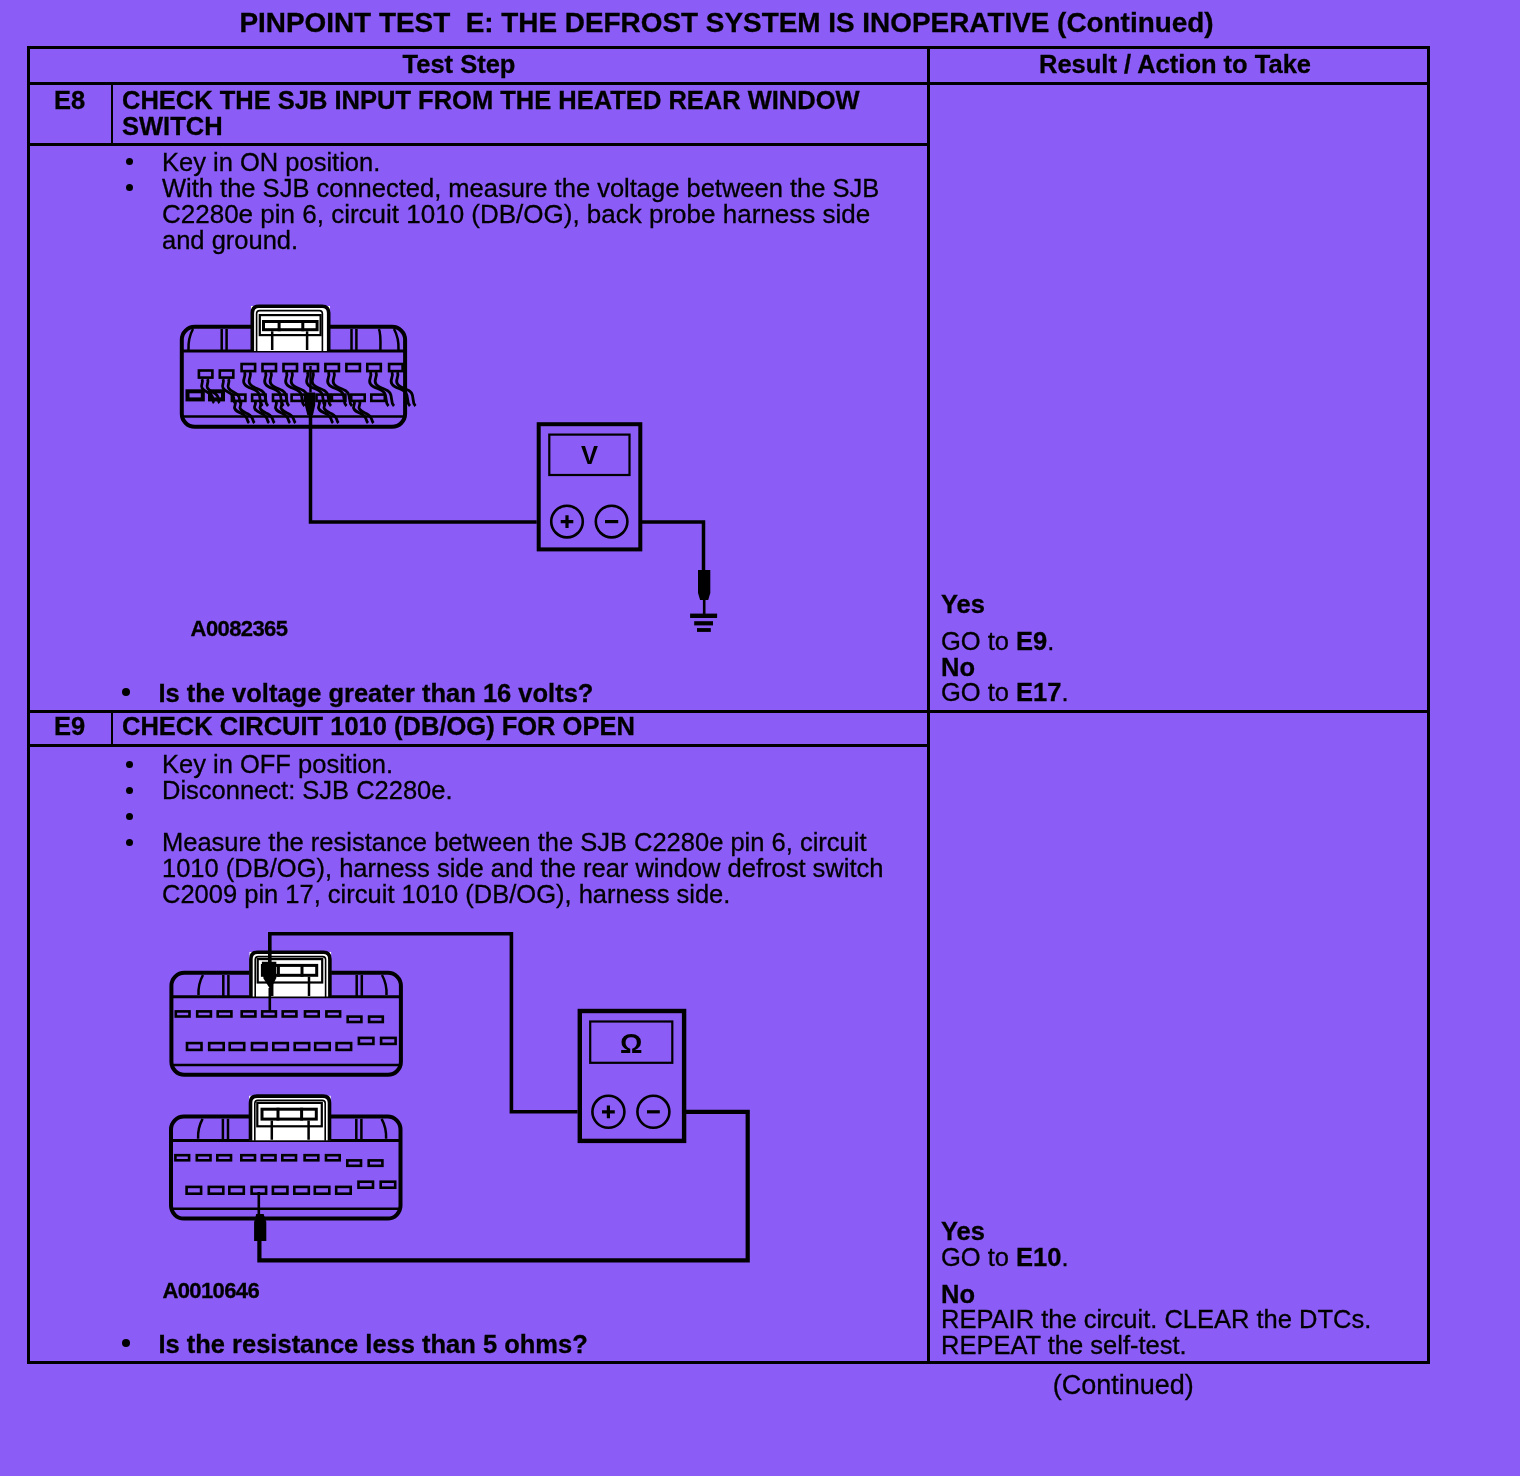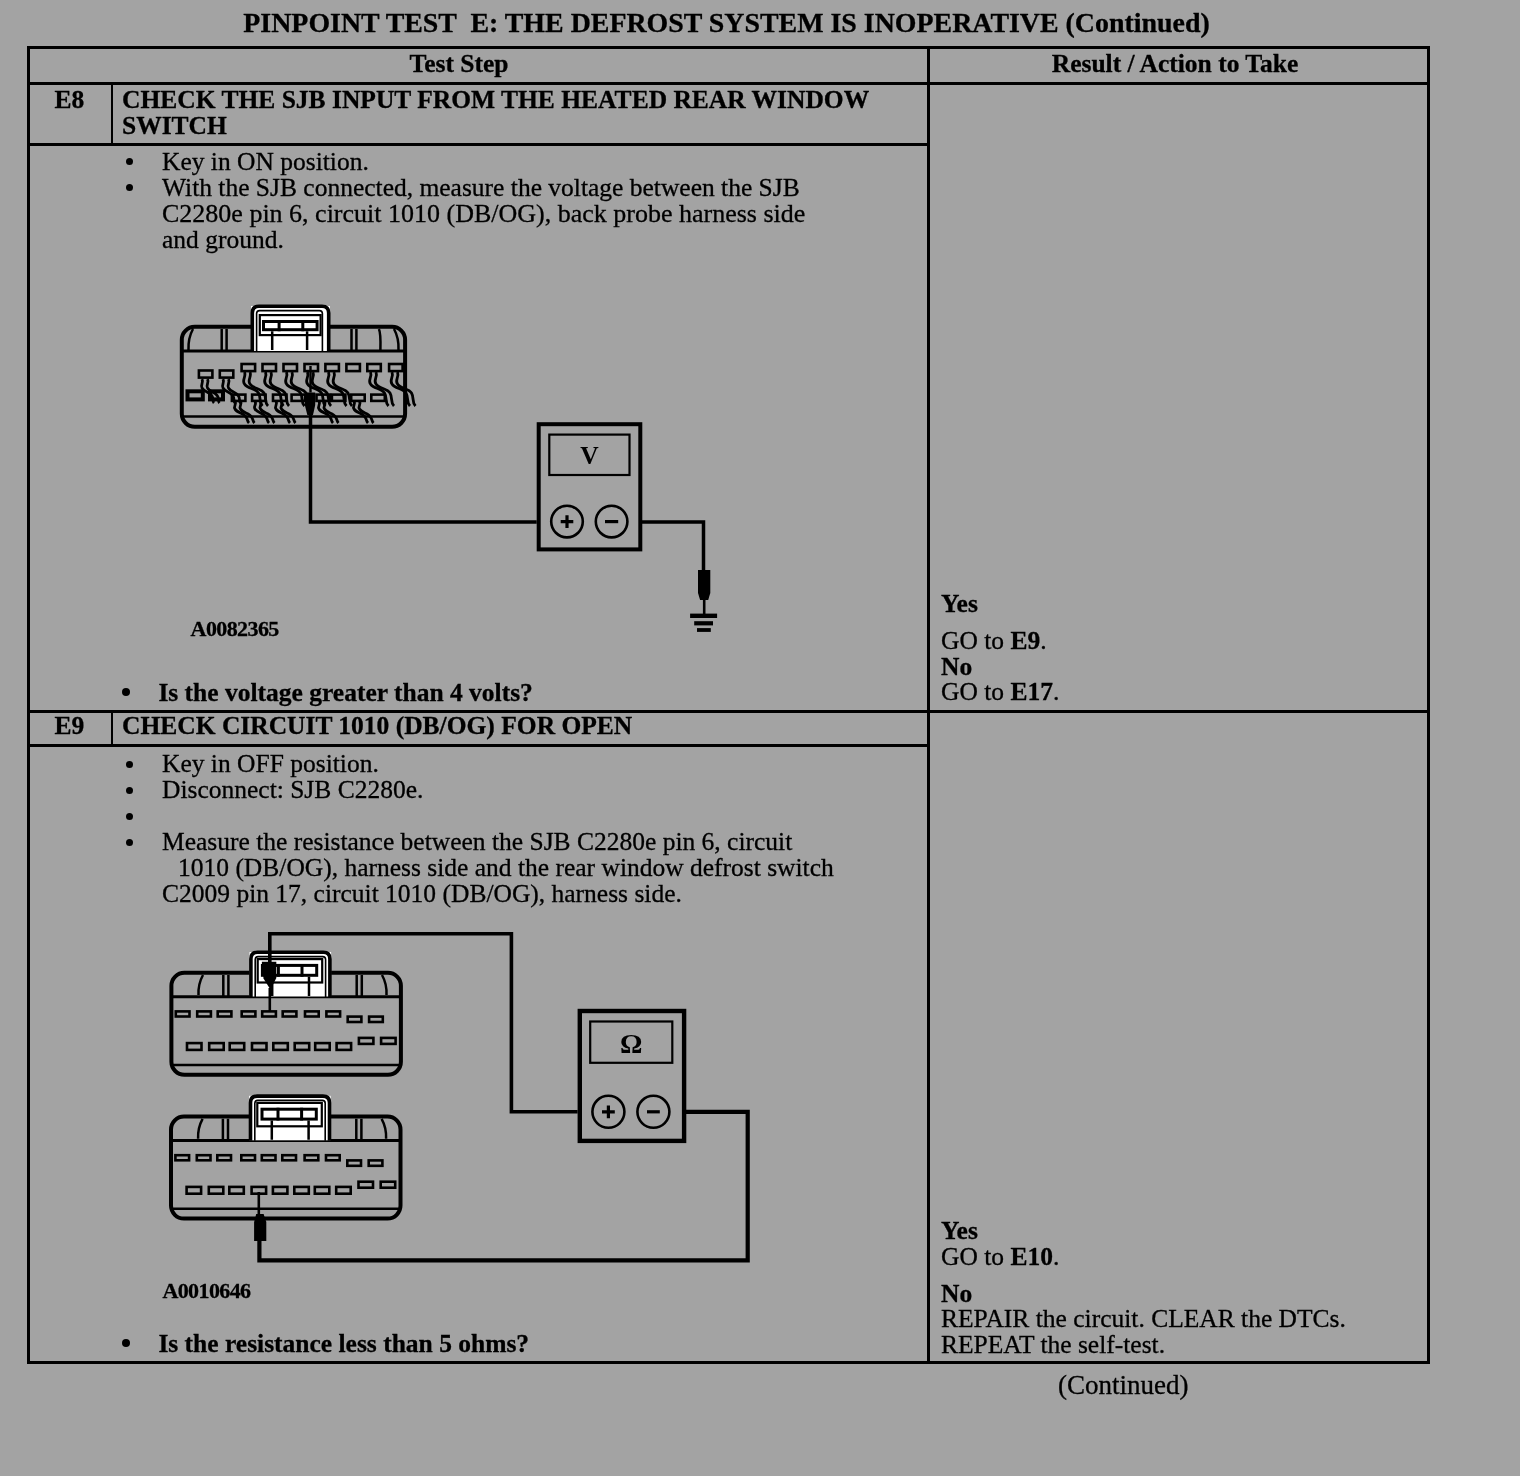--- a/index.html
+++ b/index.html
@@ -1,14 +1,14 @@
 <!DOCTYPE html>
 <html><head><meta charset="utf-8"><title>Pinpoint Test E</title><style>
 html,body{margin:0;padding:0;background:#fff;}
-#page{position:relative;width:1520px;height:1476px;background:#a3a3a3;color:#000;font-family:Liberation Serif, serif;overflow:hidden;-webkit-text-stroke:0.3px #000;-webkit-font-smoothing:antialiased;}
+#page{position:relative;width:1520px;height:1476px;background:#8b5cf6;color:#000;font-family:Liberation Sans, sans-serif;overflow:hidden;-webkit-text-stroke:0.3px #000;-webkit-font-smoothing:antialiased;}
 .t{position:absolute;white-space:pre;}
 .ln{position:absolute;background:#000;}
 b{font-weight:bold;}
 </style></head><body>
 <div id="page">
 
 <div class="t" style="top:8.4px;font-size:27.9px;line-height:29px;left:126.5px;width:1200px;text-align:center;font-weight:bold;">PINPOINT TEST  E: THE DEFROST SYSTEM IS INOPERATIVE (Continued)</div>
 
 <div class="ln" style="left:26.5px;top:46.0px;width:1403.0px;height:3.0px;"></div>
 
@@ -152,21 +152,21 @@
 <rect x="690.1" y="613.6" width="27" height="4.4"></rect>
 <rect x="694.2" y="621.2" width="18.8" height="4.2"></rect>
 <rect x="697.0" y="628.1" width="13.8" height="3.8"></rect>
 </g>
 </svg>
 
 <div class="t" style="top:618.4px;font-size:22px;line-height:22px;left:166.6px;font-weight:bold;letter-spacing:-0.6px;margin-left:24px;">A0082365</div>
 
 <div style="position:absolute;left:121.6px;top:688.4px;width:8px;height:8px;background:#000;border-radius:50%;"></div>
 
-<div class="t" style="top:679.6px;font-size:25.5px;line-height:26px;left:158.4px;font-weight:bold;">Is the voltage greater than 4 volts?</div>
+<div class="t" style="top:679.6px;font-size:25.5px;line-height:26px;left:158.4px;font-weight:bold;">Is the voltage greater than 16 volts?</div>
 
 <div class="t" style="top:591.2px;font-size:25.5px;line-height:26px;left:941.0px;font-weight:bold;">Yes</div>
 
 <div class="t" style="top:628px;font-size:25.5px;line-height:26px;left:941.0px;">GO to <b>E9</b>.</div>
 
 <div class="t" style="top:654.2px;font-size:25.5px;line-height:26px;left:941.0px;font-weight:bold;">No</div>
 
 <div class="t" style="top:679.0px;font-size:25.5px;line-height:26px;left:941.0px;">GO to <b>E17</b>.</div>
 
 <div class="ln" style="left:26.5px;top:709.5px;width:1403.0px;height:3.0px;"></div>
@@ -187,21 +187,21 @@
 
 <div class="t" style="top:777.2px;font-size:25.5px;line-height:26px;left:162.0px;">Disconnect: SJB C2280e.</div>
 
 <div style="position:absolute;left:126.4px;top:812.5px;width:7px;height:7px;background:#000;border-radius:50%;"></div>
 
 
 <div style="position:absolute;left:126.4px;top:838.5px;width:7px;height:7px;background:#000;border-radius:50%;"></div>
 
 <div class="t" style="top:829.2px;font-size:25.5px;line-height:26px;left:162.0px;">Measure the resistance between the SJB C2280e pin 6, circuit</div>
 
-<div class="t" style="top:855.2px;font-size:25.5px;line-height:26px;left:178px;">1010 (DB/OG), harness side and the rear window defrost switch</div>
+<div class="t" style="top:855.2px;font-size:25.5px;line-height:26px;left:162.0px;">1010 (DB/OG), harness side and the rear window defrost switch</div>
 
 <div class="t" style="top:881.2px;font-size:25.5px;line-height:26px;left:162.0px;">C2009 pin 17, circuit 1010 (DB/OG), harness side.</div>
 
 <svg width="650" height="355" viewBox="150 920 650 355" style="position:absolute;left:150px;top:920px;" fill="none" stroke="#000">
 <defs>
         <g id="conn9">
 <rect x="171.4" y="972.8" width="229.5" height="102" rx="13" stroke-width="4"></rect>
 <path d="M171,996.8 H401" stroke-width="3"></path>
 <path d="M172,1064.9 H401" stroke-width="2.5"></path>
 <path d="M203,975 q-5,9 -4.5,20" stroke-width="2.5"></path>

